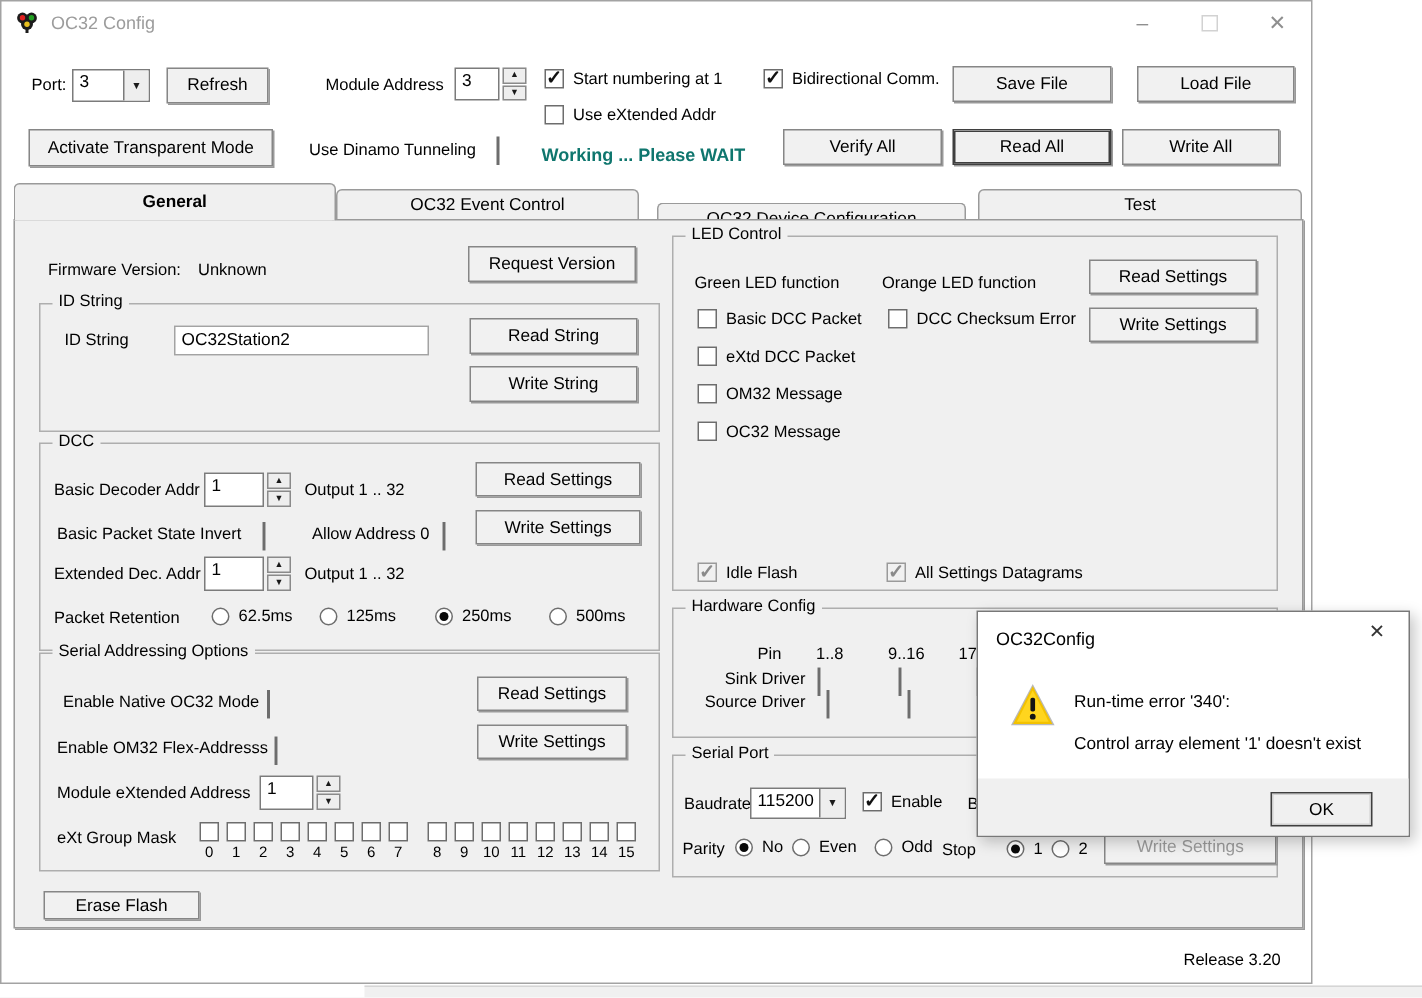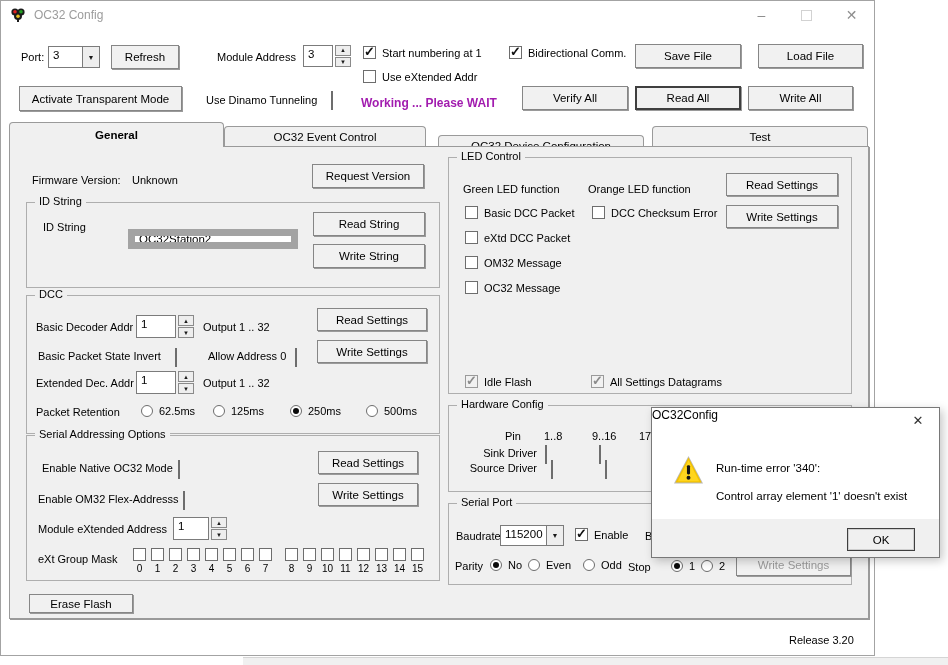--- a/index.html
+++ b/index.html
@@ -21,38 +21,38 @@
   .btn.disabled{color:#9b9b9b}
   .cbrow{position:absolute;display:flex;align-items:center;gap:6px;font-size:11px;white-space:nowrap}
   .cbbox{width:13px;height:13px;background:#fff;border:1px solid #6d6d6d;position:relative;flex:none;box-sizing:border-box}
   .cbbox.checked:after{content:"✓";position:absolute;left:0;top:-3px;font-size:13px;font-weight:bold;color:#111}
   .cbbox.dis{background:#f1f1f1;border-color:#9a9a9a}
   .cbbox.dis:after{color:#8b8b8b}
   .rdo{width:12px;height:12px;border-radius:50%;background:#fff;border:1px solid #6d6d6d;position:relative;flex:none;box-sizing:border-box}
   .rdo.sel:after{content:"";position:absolute;left:2px;top:2px;width:6px;height:6px;border-radius:50%;background:#0a0a0a}
   .group{position:absolute;border:1px solid #aeaeae;box-sizing:border-box}
   .gtitle{position:absolute;top:-8px;left:8px;background:#f0f0f0;padding:0 4px;font-size:11px;white-space:nowrap}
-  .field{position:absolute;background:#fff;border:7px solid #a3a3a3;box-sizing:border-box;font-size:11.5px;
-         font-family:"Liberation Sans",sans-serif;padding:0 4px;margin:12px;display:block}
+  .field{position:absolute;background:#fff;border:1px solid #a3a3a3;box-sizing:border-box;font-size:11.5px;
+         font-family:"Liberation Sans",sans-serif;padding:0 4px;margin:0;display:block}
   .combo{position:absolute;background:#fff;border:1px solid #7b7b7b;box-sizing:border-box;display:flex}
   .combo .val{flex:1;font-size:11.5px;padding:2px 0 0 4px}
   .combo .arrow{width:16px;background:#eee;border-left:1px solid #7b7b7b;display:flex;align-items:center;justify-content:center;font-size:7px;color:#1a1a1a}
   .spin{position:absolute;display:flex}
   .spin .sval{background:#fff;border:1px solid #7b7b7b;flex:1;font-size:11.5px;padding:2px 0 0 4px;box-sizing:border-box}
   .spin .btns{width:16px;display:flex;flex-direction:column;margin-left:2px;gap:1px}
   .spin .sb{flex:1;background:#eee;border:1px solid #8a8a8a;font-size:6px;line-height:6px;display:flex;align-items:center;justify-content:center;color:#1a1a1a}
   .tab{position:absolute;background:#f0f0f0;border:1px solid #9a9a9a;border-bottom:none;border-radius:4px 4px 0 0;
        display:flex;align-items:center;justify-content:center;font-size:11.5px;box-sizing:border-box}
   .tab.active{font-weight:bold;z-index:3}
   .panel{position:absolute;background:#f0f0f0;border:1px solid #9a9a9a;box-shadow:1px 1px 0 #9a9a9a;z-index:1}
-  .red{color:#a21caf;font-weight:bold;font-size:12px}
+  .red{color:#0f766e;font-weight:bold;font-size:12px}
   
   .dialog{left:651px;top:407px;width:289px;height:151px;background:#fff;border:1px solid #787878;
           box-shadow:3px 3px 9px rgba(0,0,0,.22);z-index:20}
-  .dlg-title{height:25px;display:flex;align-items:flex-start;font-size:12px}
+  .dlg-title{height:25px;display:flex;align-items:flex-end;padding-left:12px;font-size:12px}
   .dlg-x{margin-left:auto;width:42px;height:25px;display:flex;align-items:center;justify-content:center;color:#333;font-size:13px}
   .dlg-footer{position:absolute;left:0;right:0;bottom:0;height:38px;background:#f0f0f0}
   .okbtn{position:absolute;right:24px;top:9px;width:66px;height:21px;background:#f0f0f0;border:1px solid #3f3f3f;
          box-shadow:inset 0 0 0 1px #cfcfcf;display:flex;align-items:center;justify-content:center;font-size:11.5px}
   .strip{left:243px;top:657px;width:705px;height:8px;background:#f0f0f0;border-top:1px solid #d5d5d5}
   .mask{position:absolute;display:flex}
   .maskcell{width:13px;margin-right:5px;display:flex;flex-direction:column;align-items:center}
   .maskcell .num{font-size:10px;margin-top:2px}
   .gap8{margin-left:8px}
 </style>

